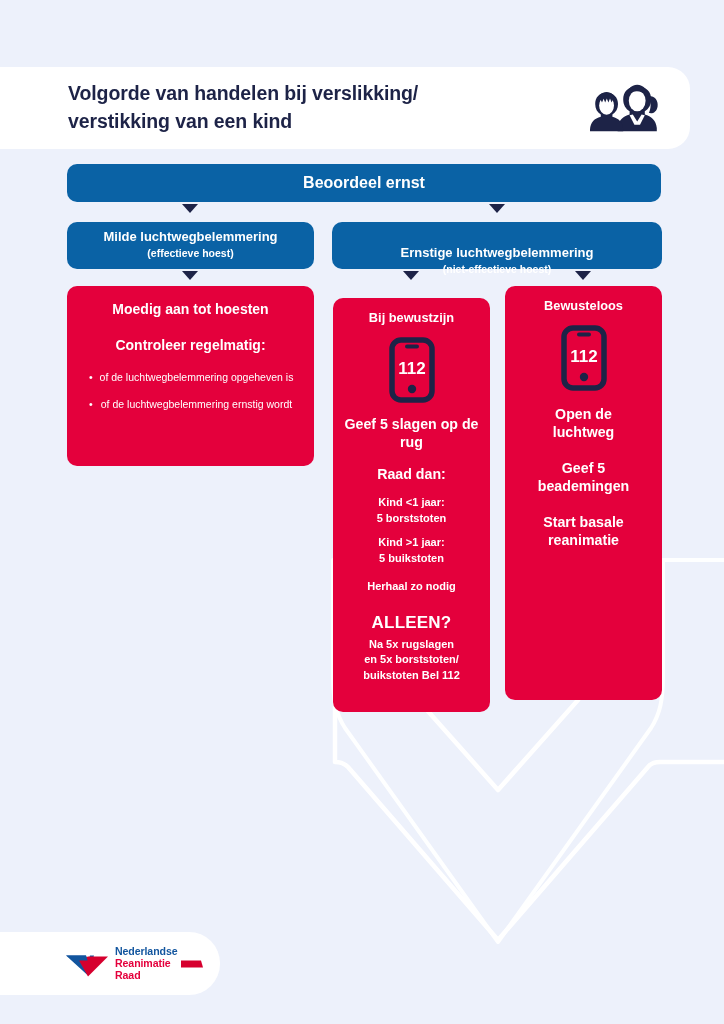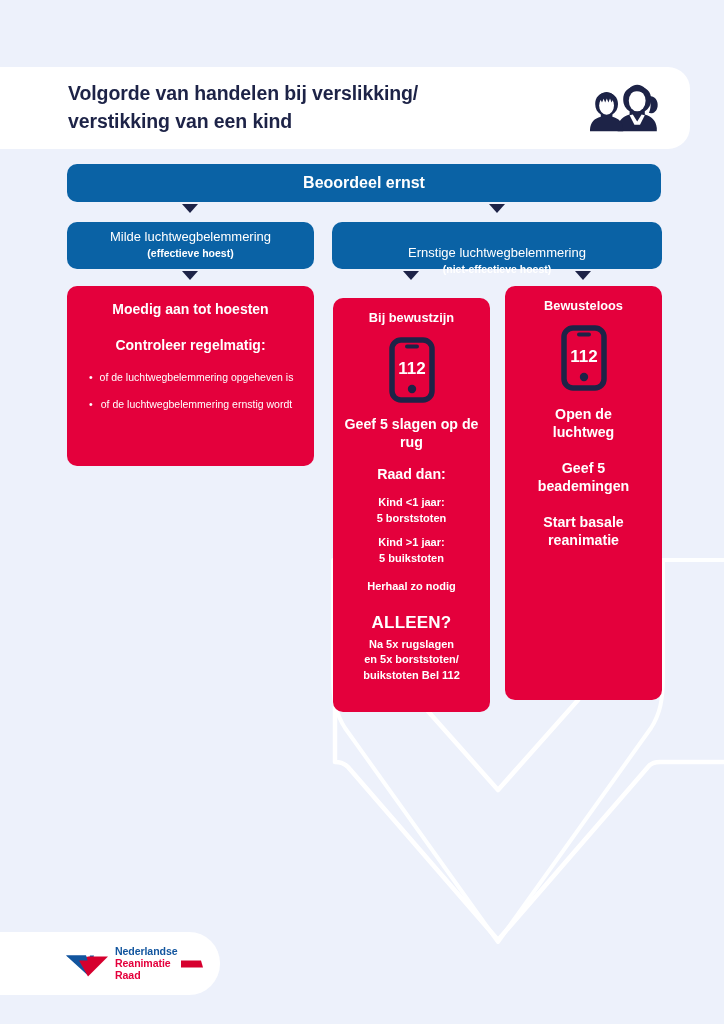--- a/index.html
+++ b/index.html
@@ -98,21 +98,21 @@
     width: 247px; height: 47px;
     padding-top: 7px;
   }
   .n-severe {
     left: 332px; top: 222px;
     width: 330px; height: 47px;
     padding-top: 23px;
   }
   .branch-title {
     font-size: 13px;
-    font-weight: normal;
+    font-weight: bold;
     line-height: 1.25;
   }
   .branch-sub {
     font-size: 10.5px;
     font-weight: bold;
     line-height: 1.4;
     margin-top: 1px;
   }
 
   

